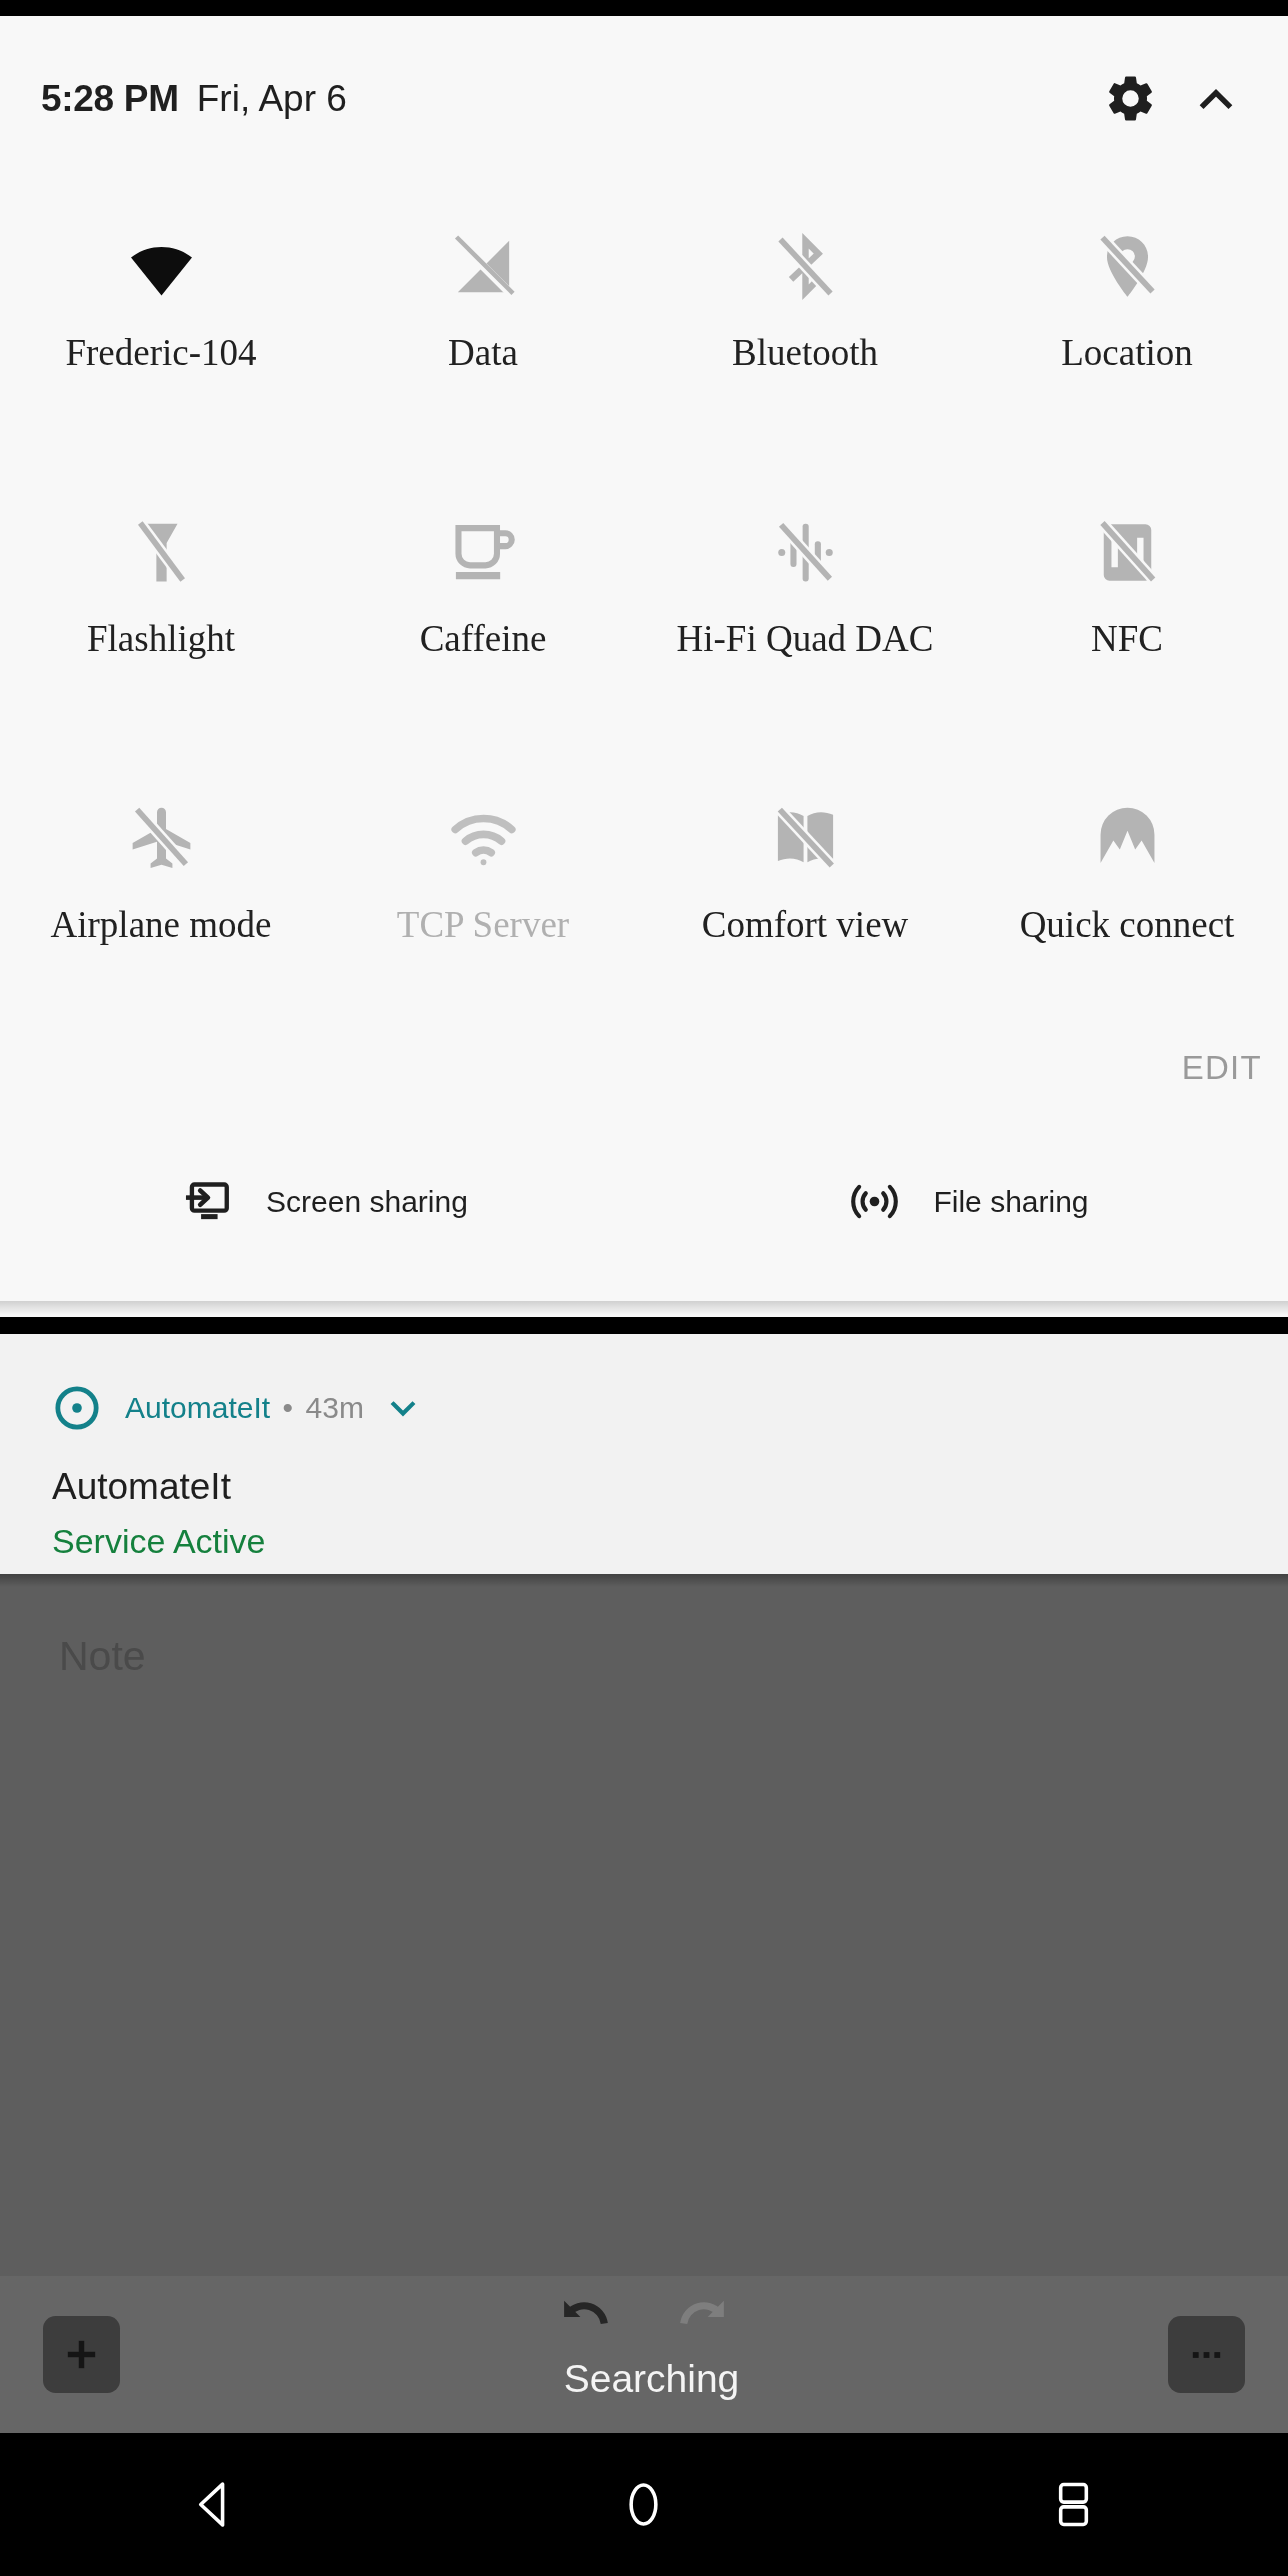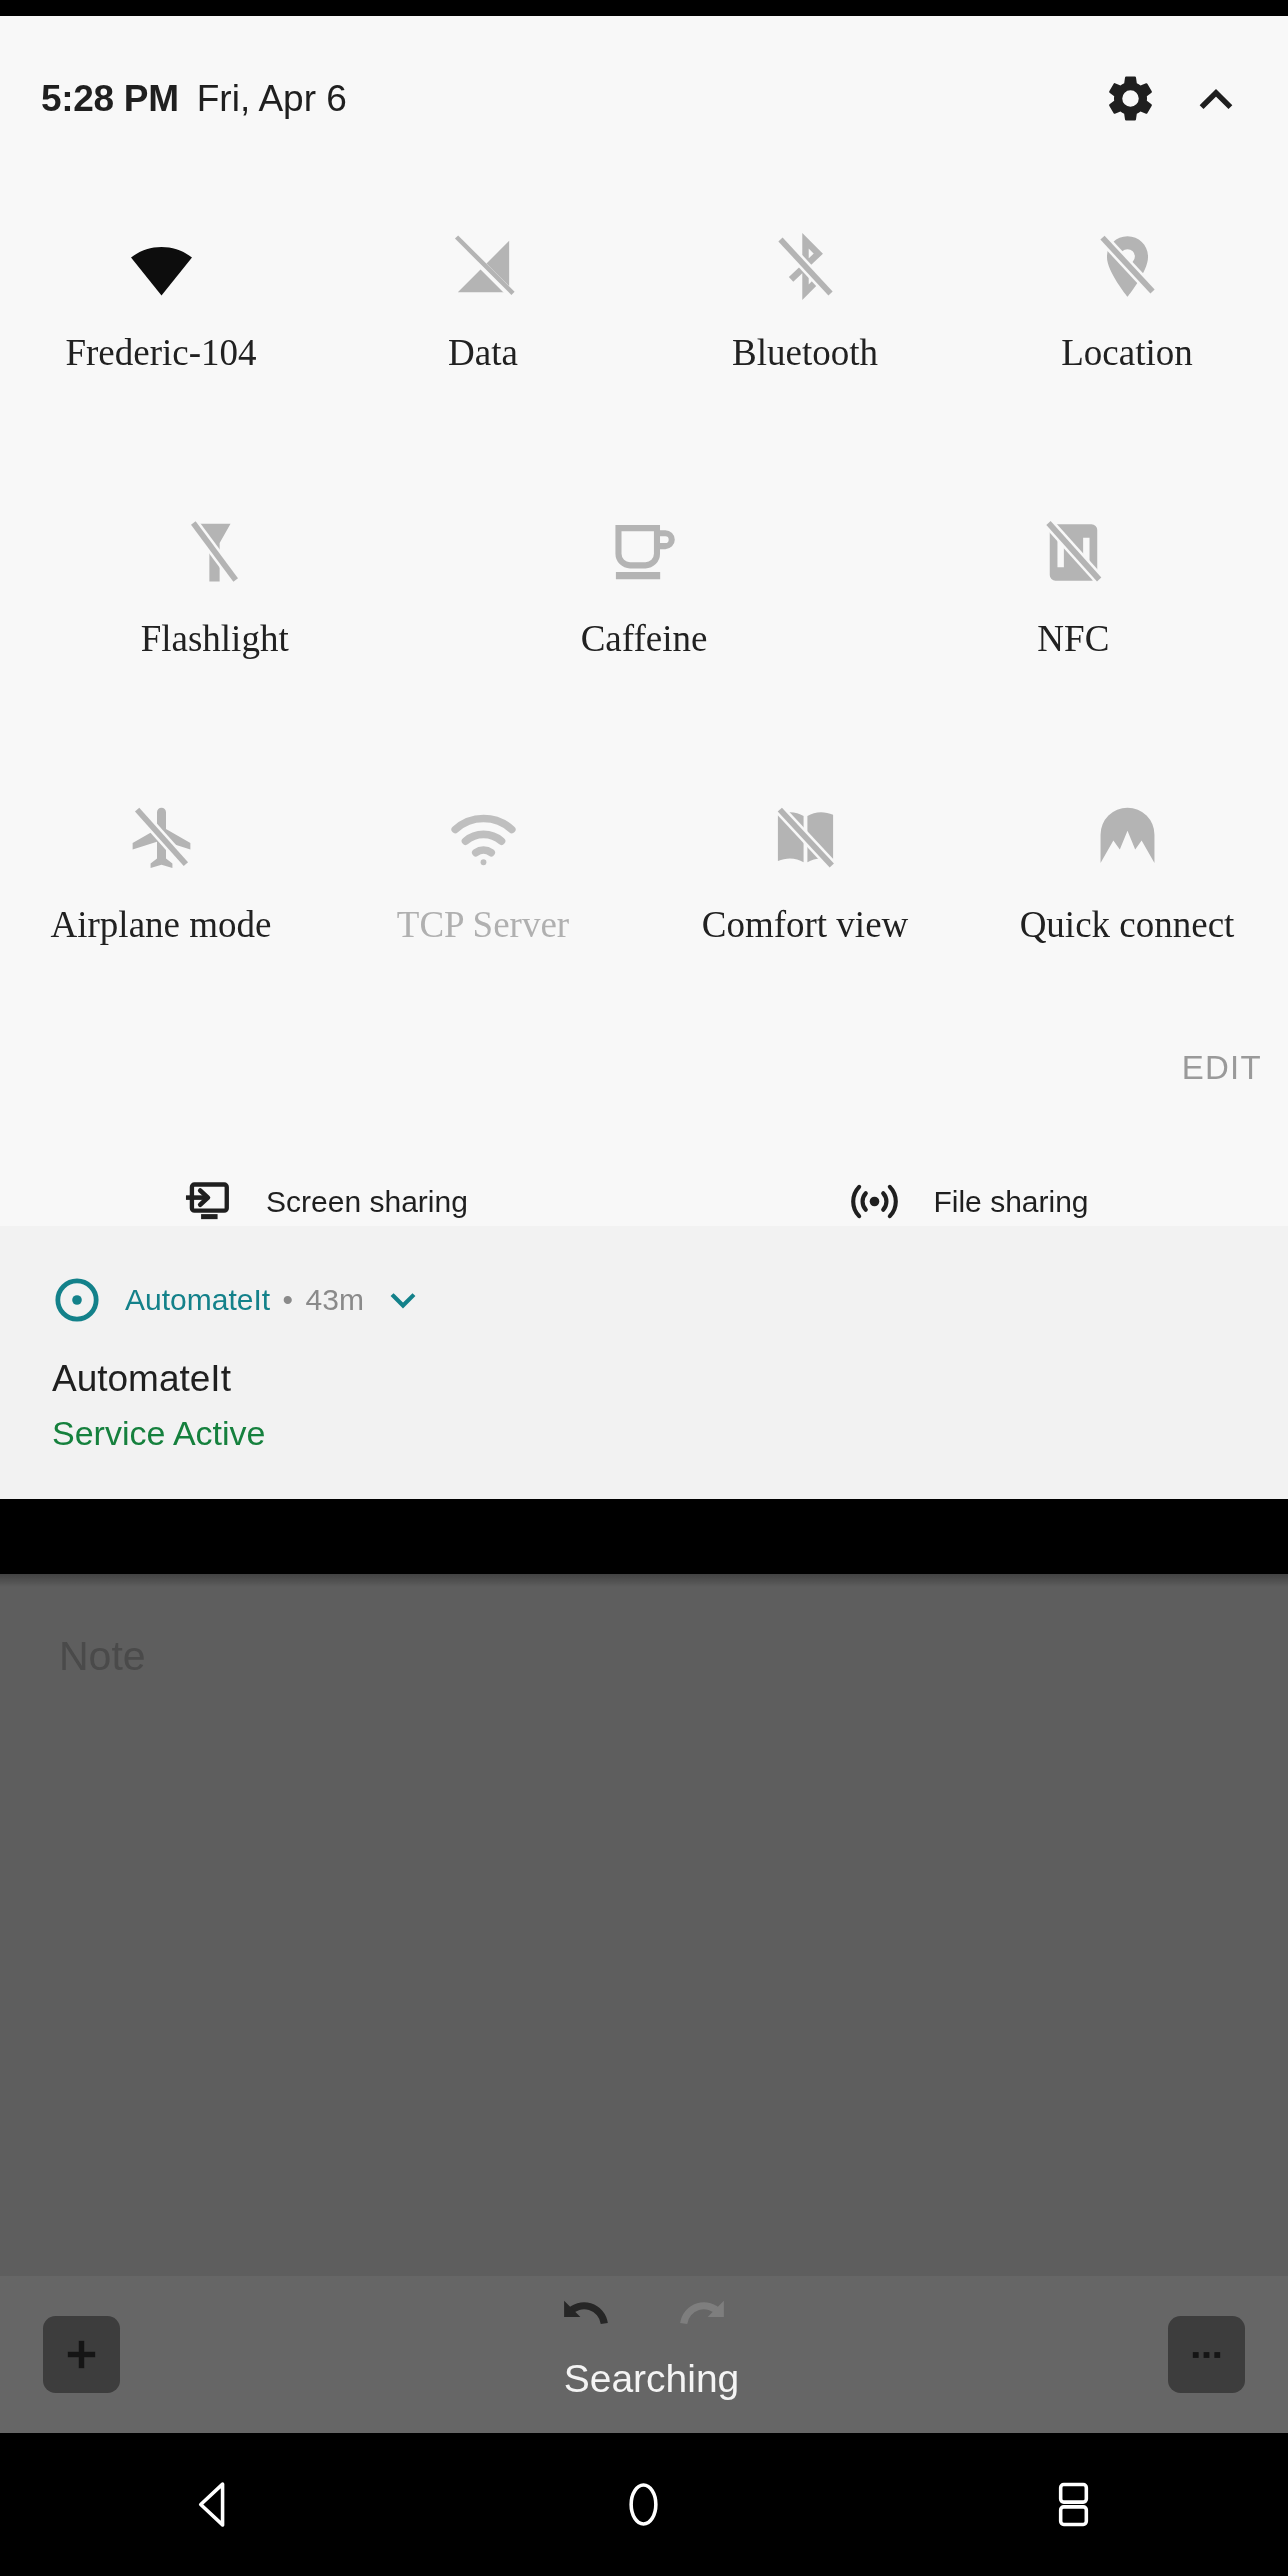--- a/index.html
+++ b/index.html
@@ -65,21 +65,21 @@
   .share-ic { width:63px; height:63px; display:flex; align-items:center; justify-content:center; }
   .share-lb { margin-left:27px; font-size:30px; color:#1f1f1f; }
 
   .qs-shadow {
     position:absolute; top:1301px; left:0; width:1288px; height:14.3px;
     background:linear-gradient(to bottom, rgba(0,0,0,0.16), rgba(0,0,0,0));
   }
 
   
   .notif-area {
-    position:absolute; top:1226px; left:0; width:1288px; height:273px;
+    position:absolute; top:1334px; left:0; width:1288px; height:273px;
     background:#f2f2f2;
   }
   .notif-head {
     position:absolute; top:49px; left:52px;
     display:flex; align-items:center;
   }
   .notif-appicon { width:50px; height:50px; }
   .notif-app { margin-left:23px; font-size:30px; color:#13818a; }
   .notif-sep { margin:0 12.5px; font-size:30px; color:#8a8a8a; }
   .notif-time { font-size:30px; color:#8a8a8a; }
@@ -212,20 +212,36 @@
               <path d="M4.2 4.4 L16.2 4.4 L16.2 12.4 A3.6 3.6 0 0 1 12.6 16 L7.8 16 A3.6 3.6 0 0 1 4.2 12.4 Z"></path>
               <path d="M16.4 6 L18.8 6 A2 2 0 0 1 18.8 10 L16.4 10"></path>
               <line x1="3.4" y1="19.2" x2="17.2" y2="19.2" stroke-width="2.2"></line>
             </svg>
           </div>
           <div class="tile-lb">Caffeine</div>
         </div>
         <div class="tile">
           <div class="tile-ic">
             <svg width="77" height="77" viewBox="0 0 24 24">
+              <g fill="#b4b4b4">
+                <rect x="11.1" y="3" width="1.9" height="18" rx="0.9"></rect>
+                <rect x="7.3" y="7.5" width="1.9" height="9" rx="0.9"></rect>
+                <rect x="14.9" y="8.5" width="1.9" height="7" rx="0.9"></rect>
+                <circle cx="4.6" cy="12" r="1.1"></circle>
+                <circle cx="19.4" cy="12" r="1.1"></circle>
+              </g>
+              <line x1="4.4" y1="3.4" x2="19.6" y2="20.2" stroke="#f8f8f8" stroke-width="3.4"></line>
+              <line x1="4.4" y1="3.4" x2="19.6" y2="20.2" stroke="#b4b4b4" stroke-width="1.8"></line>
+            </svg>
+          </div>
+          <div class="tile-lb">Hi-Fi Quad DAC</div>
+        </div>
+        <div class="tile">
+          <div class="tile-ic">
+            <svg width="77" height="77" viewBox="0 0 24 24">
               <rect x="4.6" y="3.2" width="14.8" height="17.6" rx="1.8" fill="#b4b4b4"></rect>
               <path d="M8 7.4 L8 16.6 M8 7.4 L16 16.6 M16 16.6 L16 7.4" stroke="#f8f8f8" stroke-width="2" fill="none"></path>
               <line x1="4.2" y1="2.8" x2="20" y2="20.4" stroke="#f8f8f8" stroke-width="3.4"></line>
               <line x1="4.2" y1="2.8" x2="20" y2="20.4" stroke="#b4b4b4" stroke-width="1.8"></line>
             </svg>
           </div>
           <div class="tile-lb">NFC</div>
         </div>
       </div>
 

